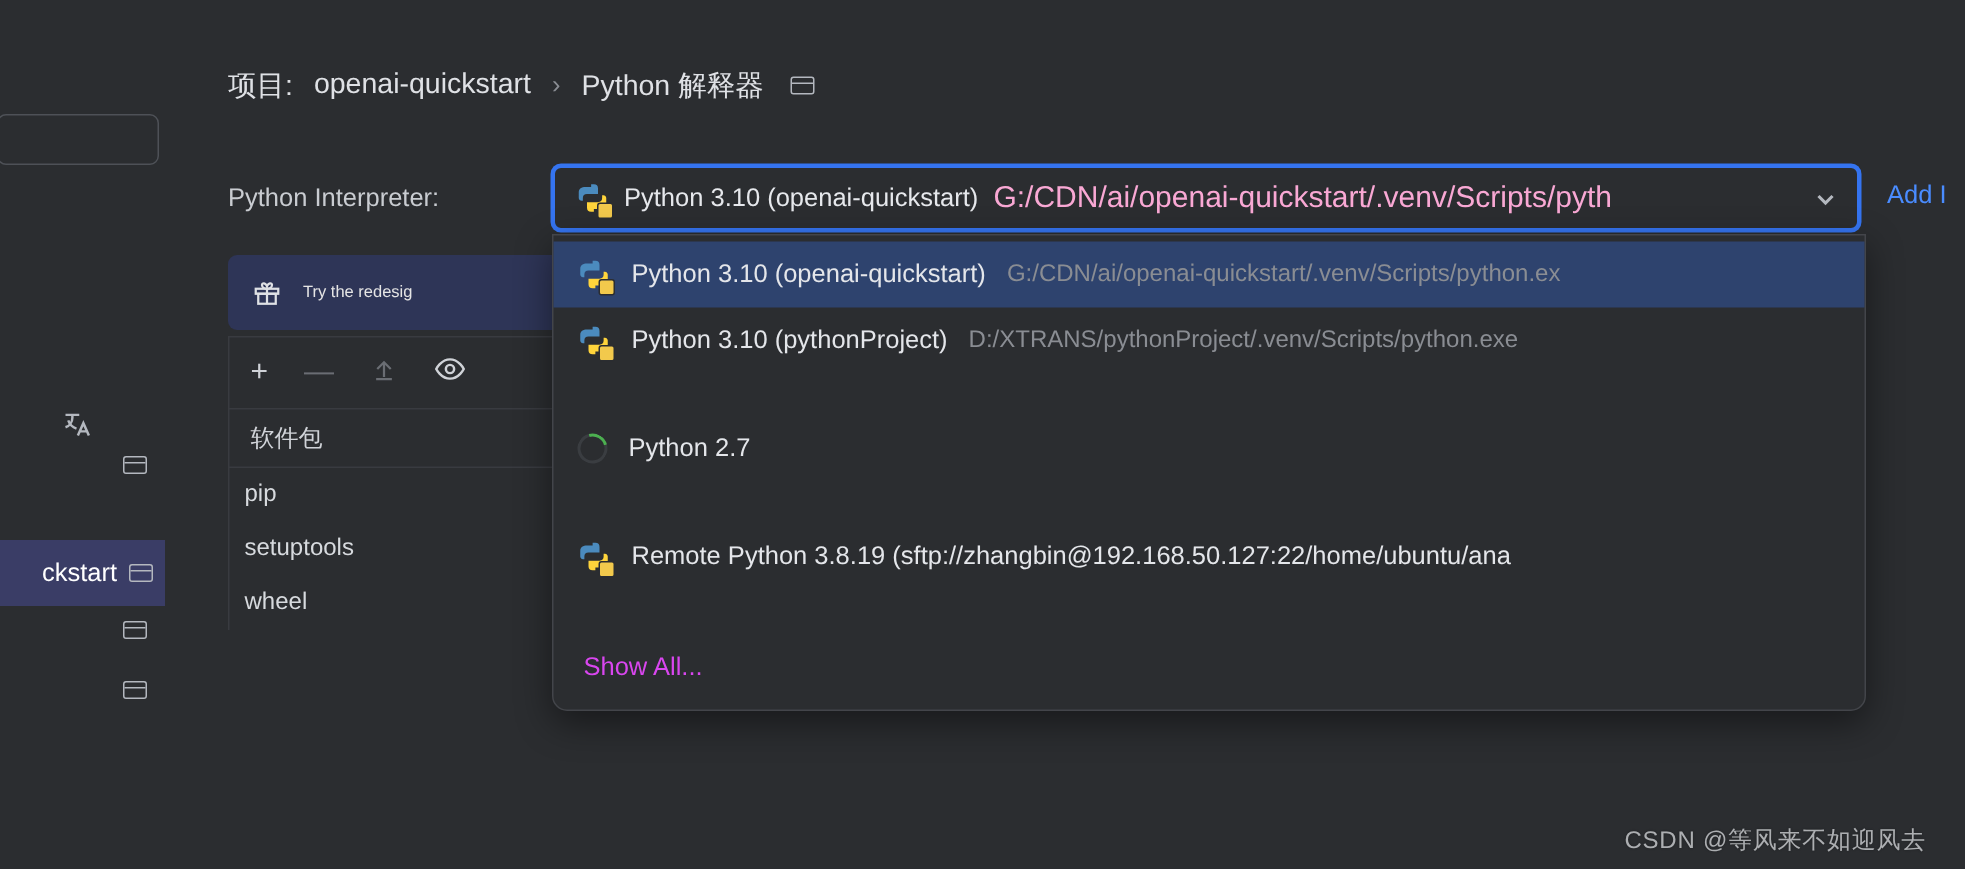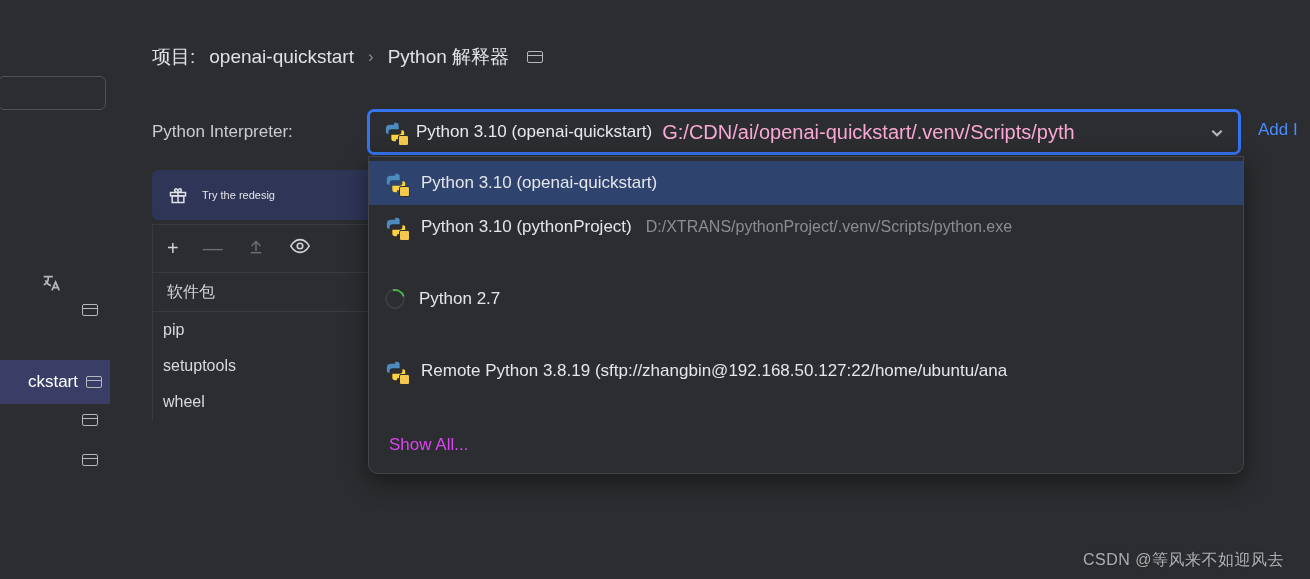--- a/index.html
+++ b/index.html
@@ -216,20 +216,21 @@
 <div class="popup">
   <div class="popup-row sel">
     <span class="pyicon">
       <svg viewBox="0 0 24 24">
           <path fill="#4b8bbe" d="M11 2h2c2 0 3 1 3 3v4H8c-2 0-3 1-3 3v2H4c-1 0-2-1-2-2V8c0-3 2-4 5-4h4V2z"></path>
           <path fill="#ffd43b" d="M13 22h-2c-2 0-3-1-3-3v-4h8c2 0 3-1 3-3v-2h1c1 0 2 1 2 2v4c0 3-2 4-5 4h-4v2z"></path>
         </svg>
         <span class="pybadge"></span>
     </span>
     <span>Python 3.10 (openai-quickstart)</span>
+    <span class="path">G:/CDN/ai/openai-quickstart/.venv/Scripts/python.ex</span>
   </div>
   <div class="popup-row">
     <span class="pyicon">
       <svg viewBox="0 0 24 24">
           <path fill="#4b8bbe" d="M11 2h2c2 0 3 1 3 3v4H8c-2 0-3 1-3 3v2H4c-1 0-2-1-2-2V8c0-3 2-4 5-4h4V2z"></path>
           <path fill="#ffd43b" d="M13 22h-2c-2 0-3-1-3-3v-4h8c2 0 3-1 3-3v-2h1c1 0 2 1 2 2v4c0 3-2 4-5 4h-4v2z"></path>
         </svg>
         <span class="pybadge"></span>
     </span>
     <span>Python 3.10 (pythonProject)</span>

